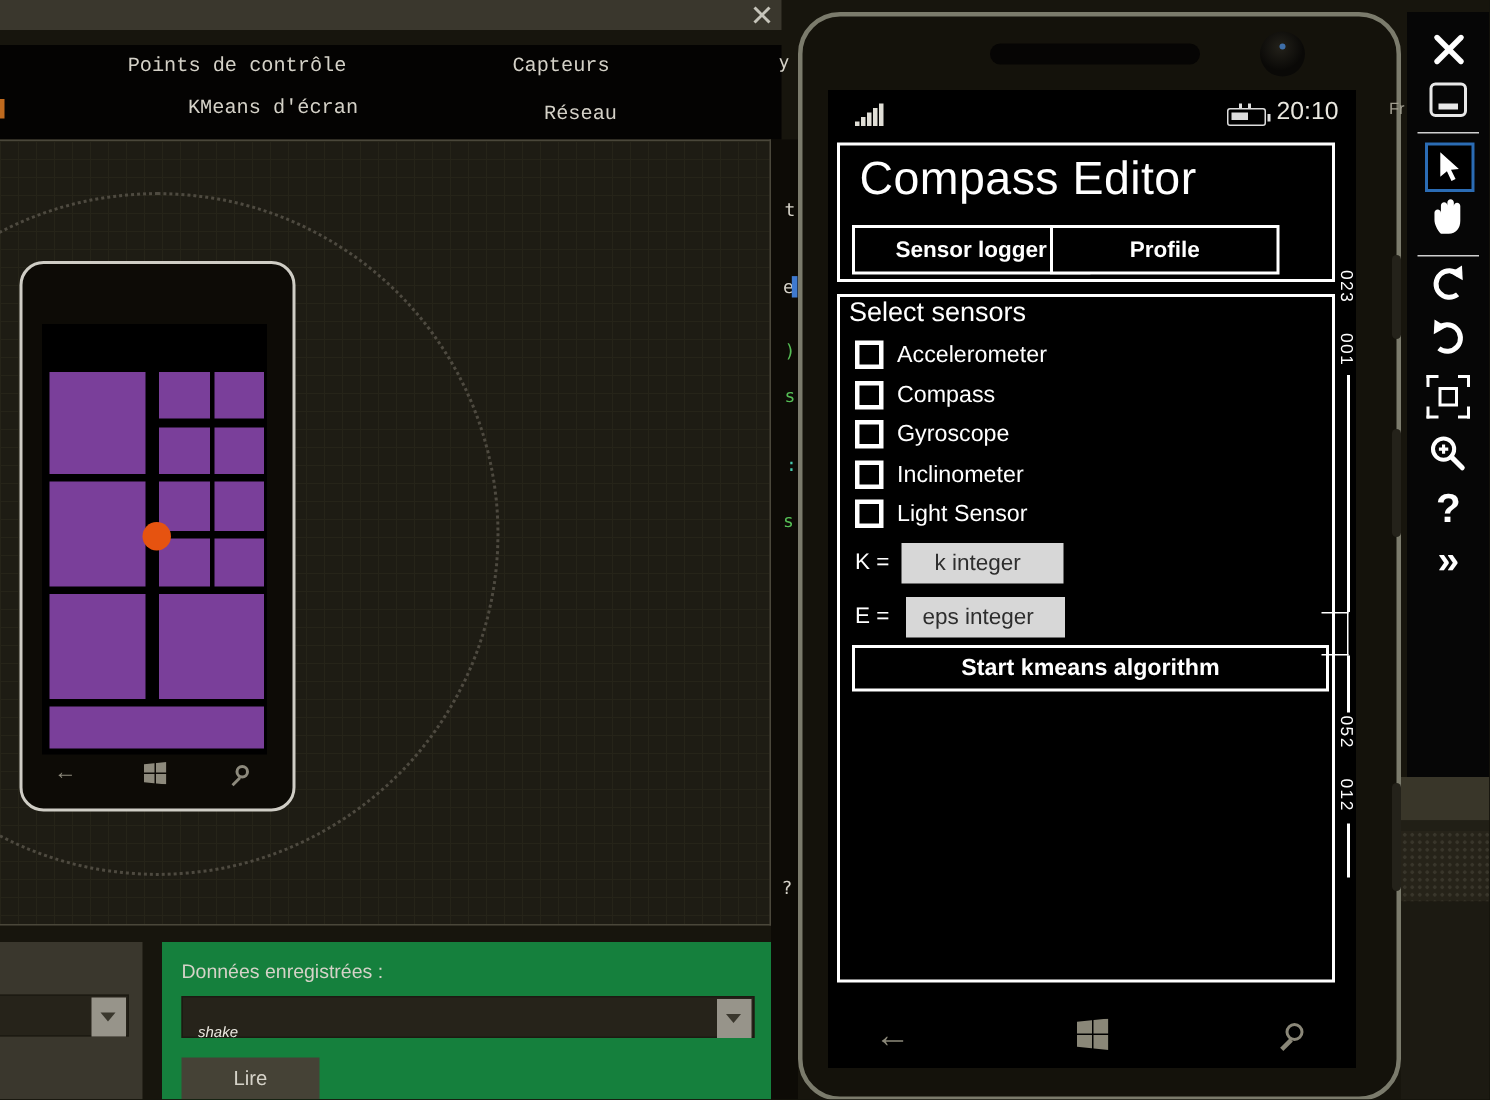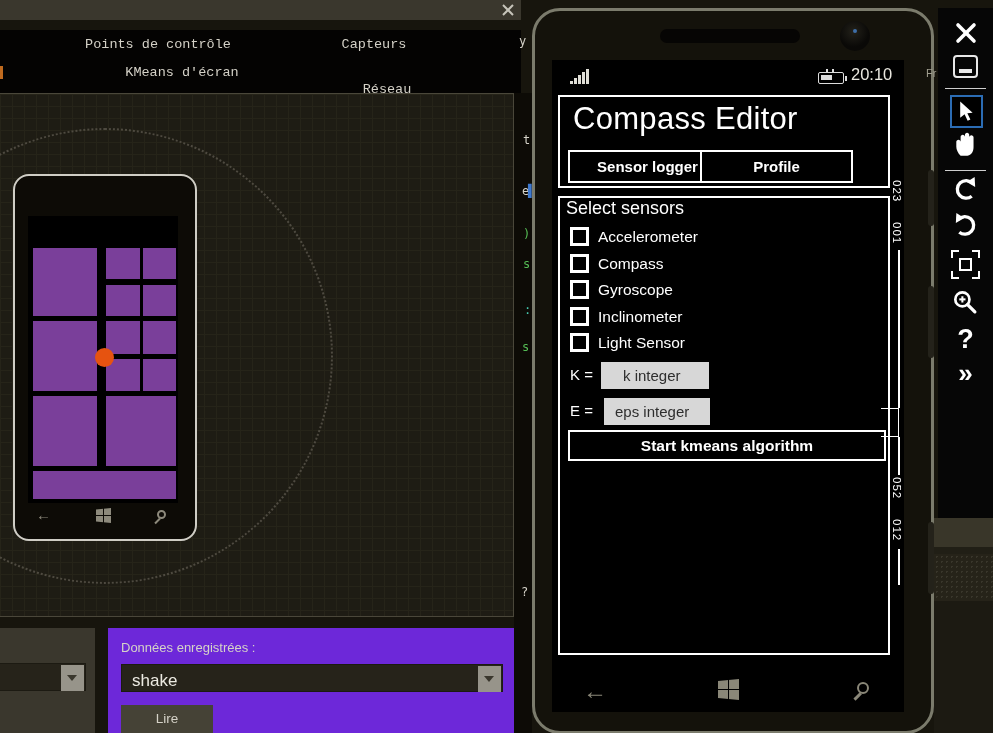--- a/index.html
+++ b/index.html
@@ -29,23 +29,23 @@
   .tile{position:absolute;background:#7a3f9a;}
   .accel-dot{position:absolute;left:67px;top:132px;width:19px;height:19px;border-radius:50%;background:#e65310;}
   .mini-nav-back{position:absolute;left:21px;top:330px;color:#8d8a7c;font-size:15px;}
   .winlogo{position:absolute;clip-path:polygon(0 10%,100% 0,100% 100%,0 90%);}
   .winlogo i{position:absolute;background:#8d8a7c;}
   .mag{position:absolute;border-radius:50%;}
   .mag i{position:absolute;}
 
   
   .bl-left{left:0;top:628px;width:95px;height:105px;background:#3a372d;overflow:hidden;}
-  .bl-right{left:108px;top:628px;width:406px;height:105px;background:#6d28d9;overflow:hidden;}
+  .bl-right{left:108px;top:628px;width:406px;height:105px;background:#15803d;overflow:hidden;}
   .dd{position:absolute;background:#26231a;border:1px solid #1c1a12;}
-  .dd-text{position:absolute;left:10px;top:6px;font-size:17px;color:#eceae2;}
+  .dd-text{position:absolute;left:10px;top:18px;font-size:10px;color:#eceae2;font-style:italic;}
   .dd-btn{position:absolute;top:1px;width:23px;height:26px;background:#97948a;}
   .dd-btn:after{content:"";position:absolute;left:6px;top:10px;border-left:5px solid transparent;
       border-right:5px solid transparent;border-top:6px solid #3a372d;}
   .bl-label{position:absolute;left:13px;top:12px;font-size:13px;color:#d5d2c8;}
   .lire-btn{position:absolute;left:13px;top:77px;width:92px;height:28px;background:#454236;
       color:#d5d2c8;font-size:13.5px;text-align:center;line-height:28px;}
 
   
   .code-strip{left:514px;top:93px;width:18px;height:640px;background:#0d0b06;}
   .frag{position:absolute;font-family:"DejaVu Sans Mono",monospace;font-size:12px;}
@@ -125,21 +125,21 @@
     <svg class="abs" style="left:501px;top:3px" width="14" height="14" viewBox="0 0 14 14">
       <line x1="2" y1="2" x2="12" y2="12" stroke="#c6c4ba" stroke-width="2"></line>
       <line x1="12" y1="2" x2="2" y2="12" stroke="#c6c4ba" stroke-width="2"></line>
     </svg>
   </div>
 
   <div class="abs tabbar">
     <div class="tab" style="left:158px;top:7px">Points de contrôle</div>
     <div class="tab" style="left:374px;top:7px">Capteurs</div>
     <div class="tab" style="left:182px;top:35px">KMeans d'écran</div>
-    <div class="tab" style="left:387px;top:52px">Réseau</div>
+    <div class="tab" style="left:387px;top:39px">Réseau</div>
   </div>
   <div class="abs orange-sliver"></div>
   <div class="abs frag frag-w" style="left:519px;top:34px">y</div>
 
   <div class="abs main-panel">
     <div class="dash-circle"></div>
 
     <div class="mini-phone">
       <div class="mini-screen">
         <div class="tile" style="left:5px;top:32px;width:64px;height:68px"></div>

